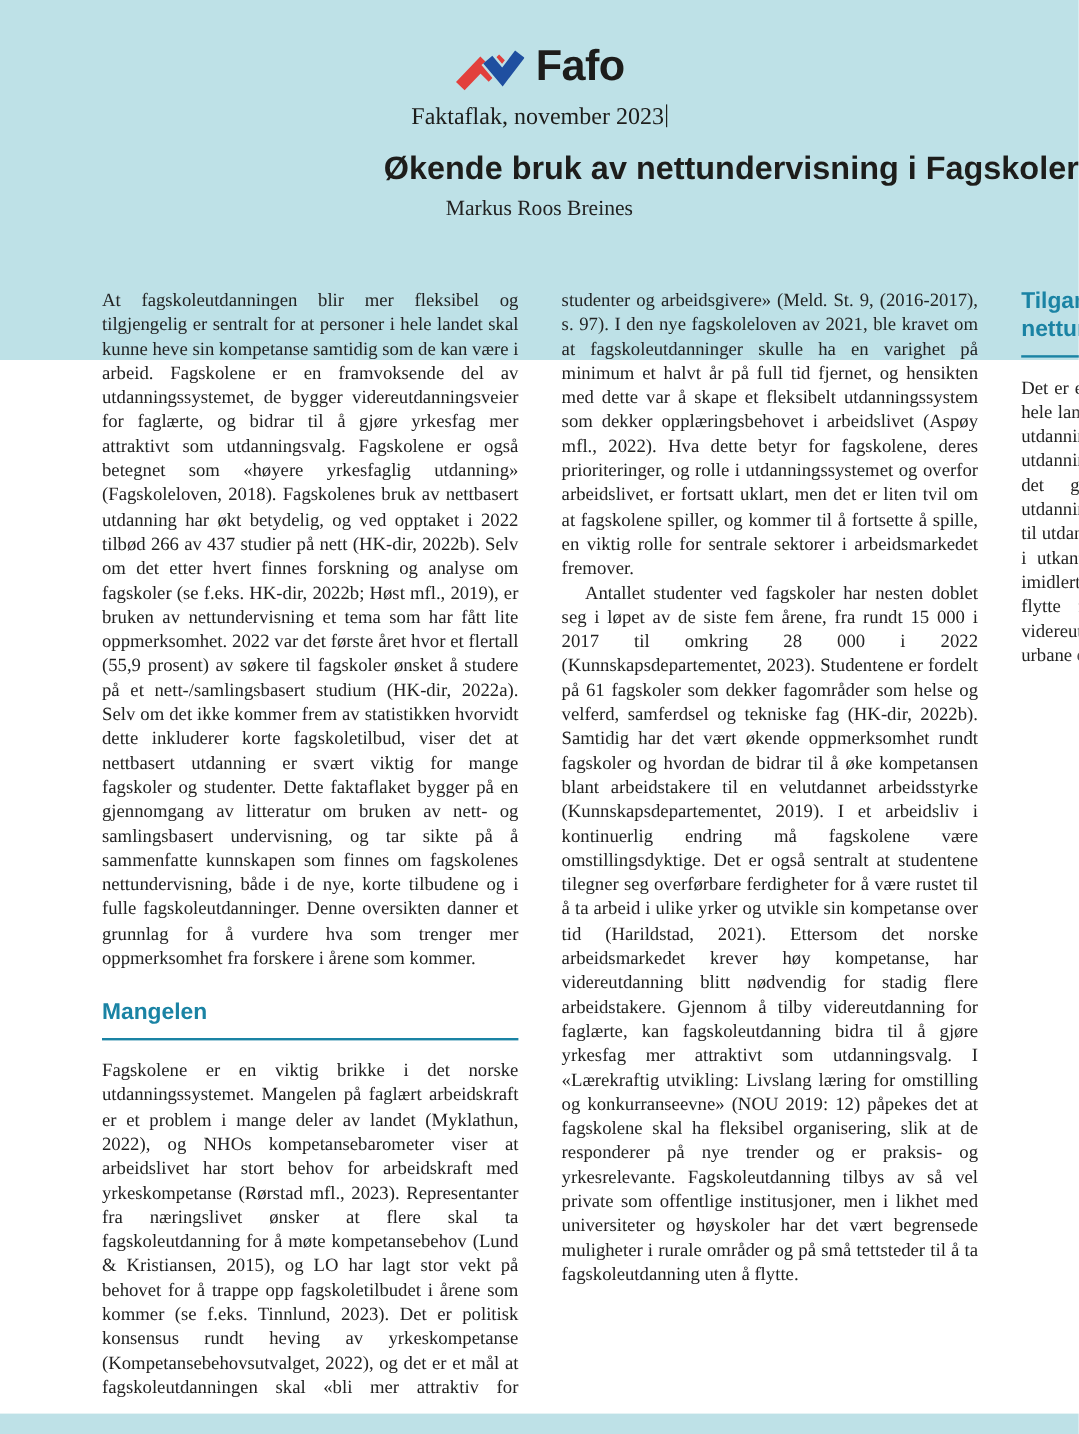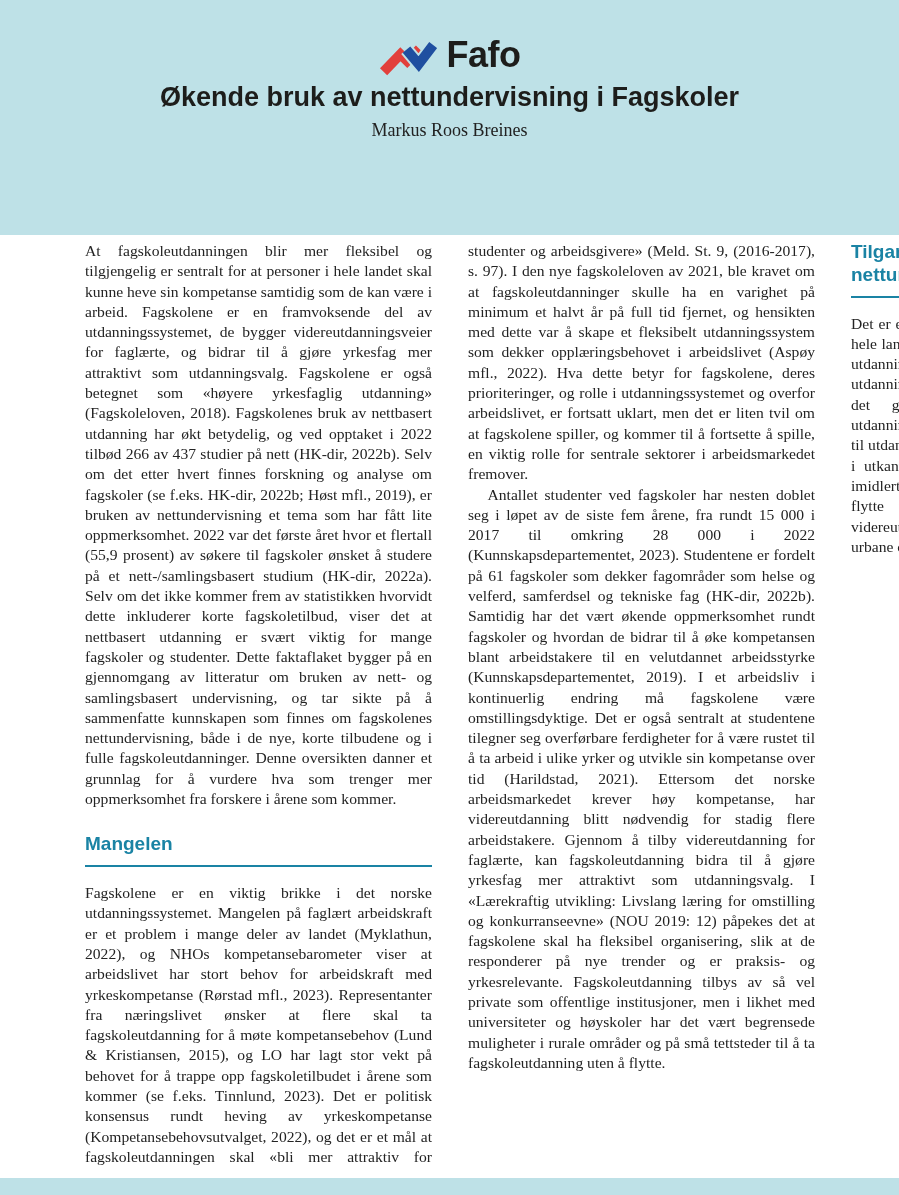--- a/index.html
+++ b/index.html
@@ -9,21 +9,21 @@
     background:#ffffff;
     position:relative;
     overflow:hidden;
   }
   .page{
     position:absolute;inset:0;
     background:#ffffff;
   }
   
   .masthead{
-    position:absolute;top:0;left:0;right:0;height:235px;
+    position:absolute;top:0;left:0;right:0;height:300px;
     background:#bee1e7;
     text-align:center;
   }
   .logo-row{
     margin-top:32px;
     display:flex;align-items:center;justify-content:center;gap:10px;
     height:46px;
   }
   .logo-mark{display:block;}
   .logo-word{
@@ -34,24 +34,25 @@
   .edition{
     margin-top:8px;
     font-size:20px;color:#1d1d1b;
   }
   .caret{
     display:inline-block;width:0;height:19px;
     border-left:1.6px solid #1d1d1b;
     margin-left:2px;vertical-align:-3px;
   }
   .doc-title{
-    margin-top:4px;
+    margin-top:16px;
     font-family:"Liberation Sans", sans-serif;
     font-weight:bold;font-size:27px;color:#1d1d1b;
     line-height:1.15;
+    text-align:right;
   }
   .doc-author{
     margin-top:7px;
     font-size:18px;color:#222222;
   }
   
   .content{
     position:absolute;top:218px;left:85px;right:84px;
     height:930px;
     padding-top:23px;
@@ -91,20 +92,21 @@
 
         <path d="M6,50 L28,27 L37,36 L53,20" fill="none" stroke="#e2403c" stroke-width="13"></path>
 
         <path d="M36,21 L52,40 L71,15" fill="none" stroke="#bee1e7" stroke-width="18"></path>
 
         <path d="M36,21 L52,40 L71,15" fill="none" stroke="#1f4fa0" stroke-width="13"></path>
       </svg>
       <span class="logo-word">Fafo</span>
     </div>
 
+    <div class="edition"><span>Faktaflak, november 2023</span><span class="caret"></span></div>
 
     <div class="doc-title">Økende bruk av nettundervisning i Fagskoler</div>
 
     <div class="doc-author">Markus Roos Breines</div>
   </div>
 
   <div class="content">
 
     <p>At fagskoleutdanningen blir mer fleksibel og tilgjengelig er sentralt for at personer i hele landet skal kunne heve sin kompetanse samtidig som de kan være i arbeid. Fagskolene er en framvoksende del av utdanningssystemet, de bygger videreutdanningsveier for faglærte, og bidrar til å gjøre yrkesfag mer attraktivt som utdanningsvalg. Fagskolene er også betegnet som «høyere yrkesfaglig utdanning» (Fagskoleloven, 2018). Fagskolenes bruk av nettbasert utdanning har økt betydelig, og ved opptaket i 2022 tilbød 266 av 437 studier på nett (HK-dir, 2022b). Selv om det etter hvert finnes forskning og analyse om fagskoler (se f.eks. HK-dir, 2022b; Høst mfl., 2019), er bruken av nettundervisning et tema som har fått lite oppmerksomhet. 2022 var det første året hvor et flertall (55,9 prosent) av søkere til fagskoler ønsket å studere på et nett-/samlingsbasert studium (HK-dir, 2022a). Selv om det ikke kommer frem av statistikken hvorvidt dette inkluderer korte fagskoletilbud, viser det at nettbasert utdanning er svært viktig for mange fagskoler og studenter. Dette faktaflaket bygger på en gjennomgang av litteratur om bruken av nett- og samlingsbasert undervisning, og tar sikte på å sammenfatte kunnskapen som finnes om fagskolenes nettundervisning, både i de nye, korte tilbudene og i fulle fagskoleutdanninger. Denne oversikten danner et grunnlag for å vurdere hva som trenger mer oppmerksomhet fra forskere i årene som kommer.</p>
 

